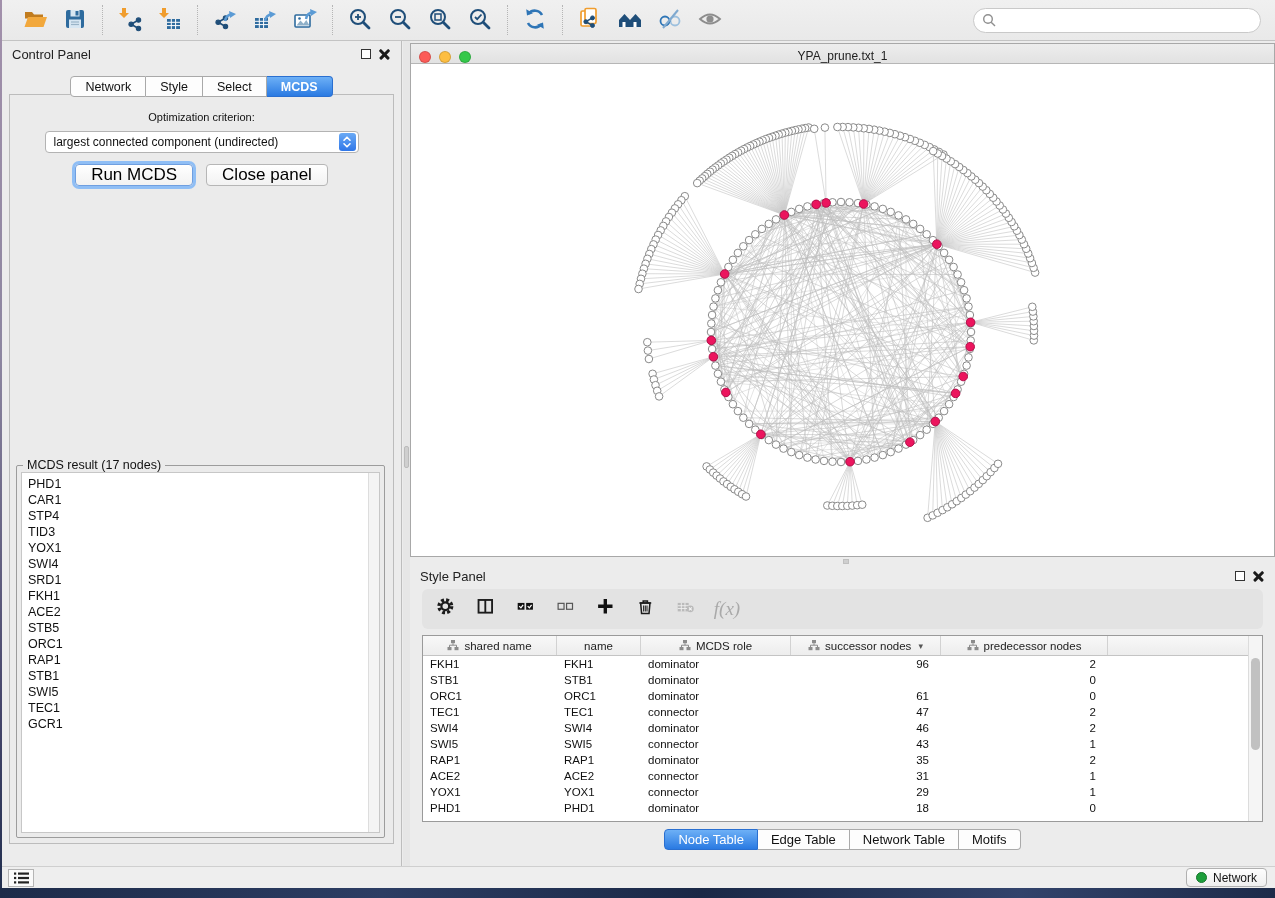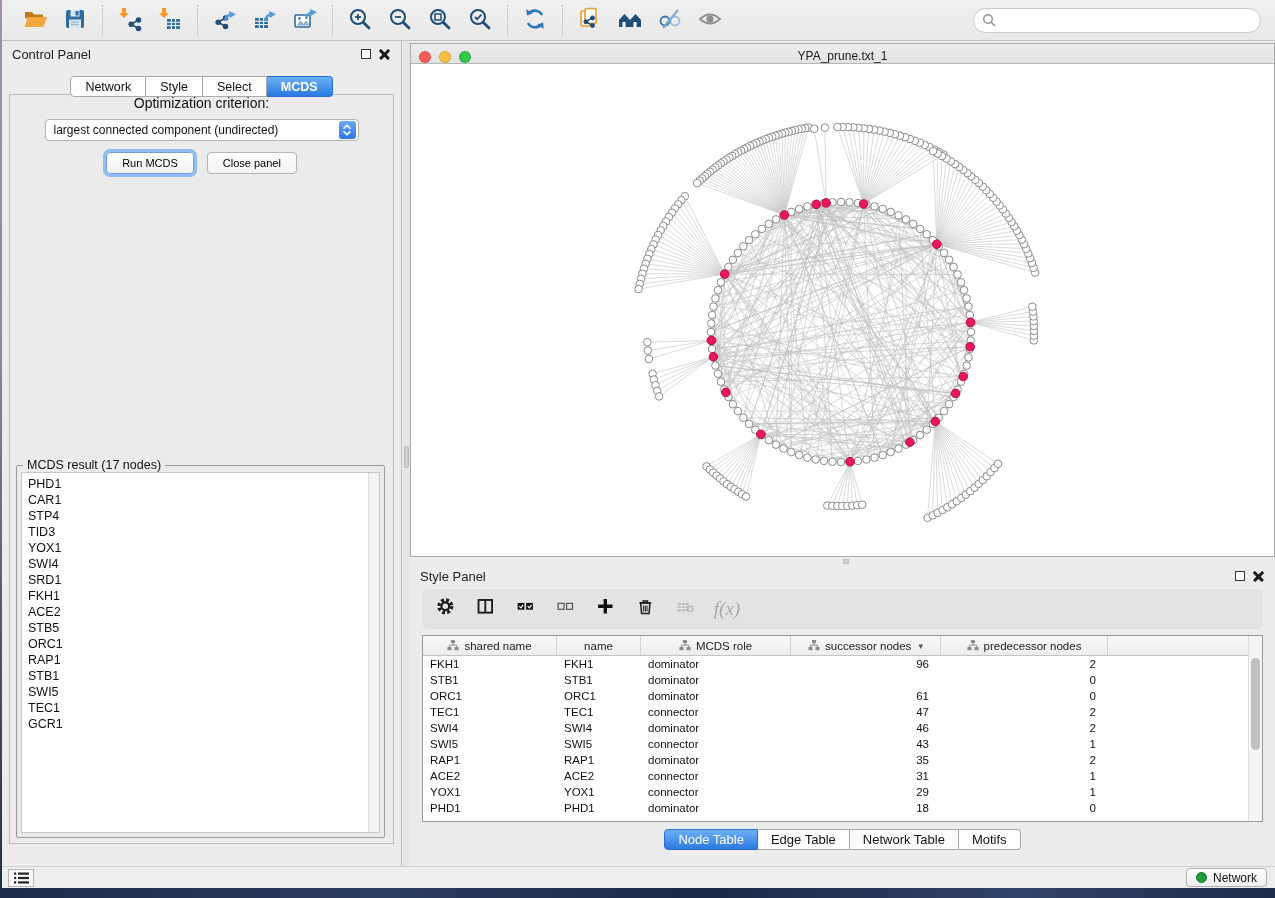--- a/index.html
+++ b/index.html
@@ -41,29 +41,29 @@
 
   .cp-tabs { display:flex; justify-content:center; margin-top:9px; position:relative; z-index:2; }
   .cp-tab { height:21px; padding:0 14px; display:flex; align-items:center; font-size:12.5px;
     background:#fdfdfd; border:1px solid #a9a9a9; border-left:none; color:#111; }
   .cp-tab:first-child { border-left:1px solid #a9a9a9; border-radius:4px 0 0 4px; }
   .cp-tab:last-child { border-radius:0 4px 4px 0; }
   .cp-tab.active { background:linear-gradient(#6db0f6,#2a7ae2); color:#fff;
     border-color:#2a6fd0; font-weight:bold; }
   .cp-content { position:absolute; left:7px; right:7px; top:53px; bottom:22px;
     border:1px solid #bcbcbc; background:#ebebeb; }
-  .opt-label { text-align:center; font-size:14px; }
+  .opt-label { text-align:center; margin-top:16px; font-size:11px; }
   .combo { width:314px; height:22px; margin:8px auto 0; background:#fff;
     border:1px solid #b3b3b3; border-radius:4px; display:flex; align-items:center; position:relative; }
   .combo-text { flex:1; padding:0 8px; font-size:12px; white-space:nowrap; }
   .combo-stepper { width:17px; height:18px; margin-right:2px; border-radius:3px;
     background:linear-gradient(#6aaaf5,#2f76e8); display:flex; flex-direction:column;
     align-items:center; justify-content:center; }
   .btn-row { display:flex; justify-content:center; gap:13px; margin-top:11px; }
-  .push-btn { height:22px; padding:0 15px; font-size:11px; background:linear-gradient(#ffffff,#f2f2f2);
+  .push-btn { height:22px; padding:0 15px; font-size:17px; background:linear-gradient(#ffffff,#f2f2f2);
     border:1px solid #b6b6b6; border-radius:4px; font-family:"Liberation Sans",sans-serif; }
   .push-btn.focused { box-shadow:0 0 0 3px #8fbef5; border-color:#6f9fe0; }
 
   .groupbox { position:absolute; left:6px; right:8px; top:370px; bottom:5px;
     border:1px solid #9c9c9c; border-radius:2px; }
   .groupbox-legend { position:absolute; top:-8px; left:6px; background:#ebebeb;
     padding:0 4px; font-size:12.5px; }
   .mcds-list { position:absolute; left:4px; right:4px; top:6px; bottom:4px; background:#fff;
     border:1px solid #c7c7c7; overflow:hidden; display:flex; }
   .mcds-items { flex:1; padding:3px 0 0 6px; }

